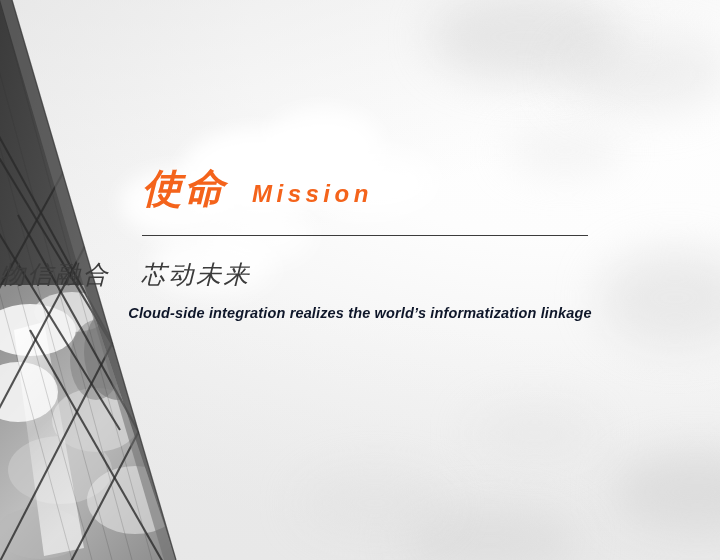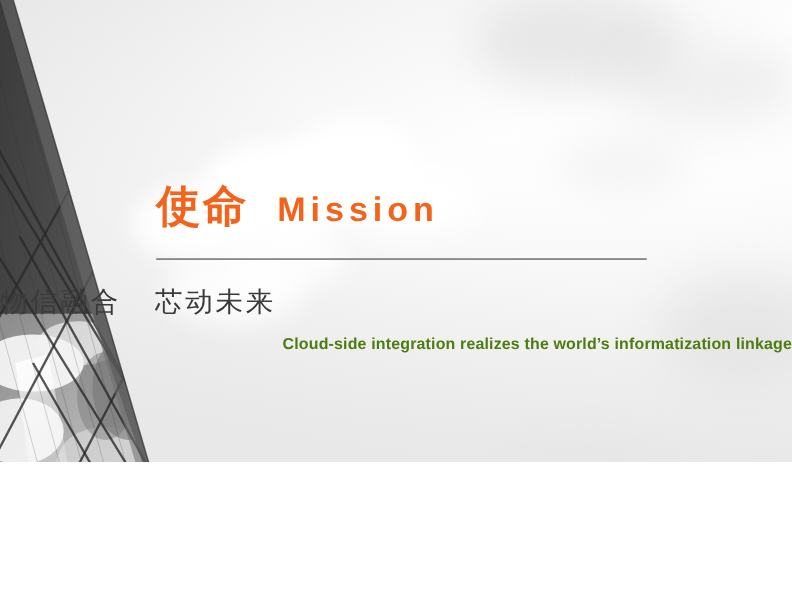--- a/index.html
+++ b/index.html
@@ -7,23 +7,24 @@
     padding: 0;
     background: #ffffff;
   }
   body {
     font-family: "Liberation Sans", "DejaVu Sans", sans-serif;
   }
 
   #banner {
     position: relative;
     width: 720px;
-    height: 420px;
+    height: 560px;
     overflow: hidden;
     background: #f2f2f2;
+    font-style: italic;
   }
 
   
   .sky-base {
     position: absolute;
     inset: 0;
     background:
       radial-gradient(115% 90% at 78% 8%,  #ffffff 0%, #fdfdfd 38%, #f4f4f4 68%, #ebebeb 100%);
   }
   .sky-grad-2 {
@@ -80,21 +81,21 @@
     white-space: nowrap;
   }
   .title-cn {
     font-size: 40px;
     font-weight: 700;
     color: #f4631b;
     letter-spacing: 2px;
     line-height: 1;
   }
   .title-en {
-    font-size: 31px;
+    font-size: 24px;
     font-weight: 700;
     color: #f4631b;
     letter-spacing: 4.5px;
     line-height: 1;
   }
 
   .divider {
     position: absolute;
     left: 142px;
     top: 235px;
@@ -113,24 +114,24 @@
     color: #3b3b3b;
     letter-spacing: 2.5px;
     white-space: nowrap;
   }
   .subtitle-cn .gap { display: inline-block; width: 12px; }
 
   .en-line {
     position: absolute;
     left: 0;
     width: 720px;
-    text-align: right;
+    text-align: center;
     font-size: 14.5px;
     font-weight: 600;
-    color: #4d7c0f;
+    color: #0f172a;
     letter-spacing: 0.15px;
     white-space: nowrap;
   }
   .en-1 { top: 305px; }
   .en-2 { top: 330px; }
 </style>
 </head>
 <body>
 
 <div id="banner">

